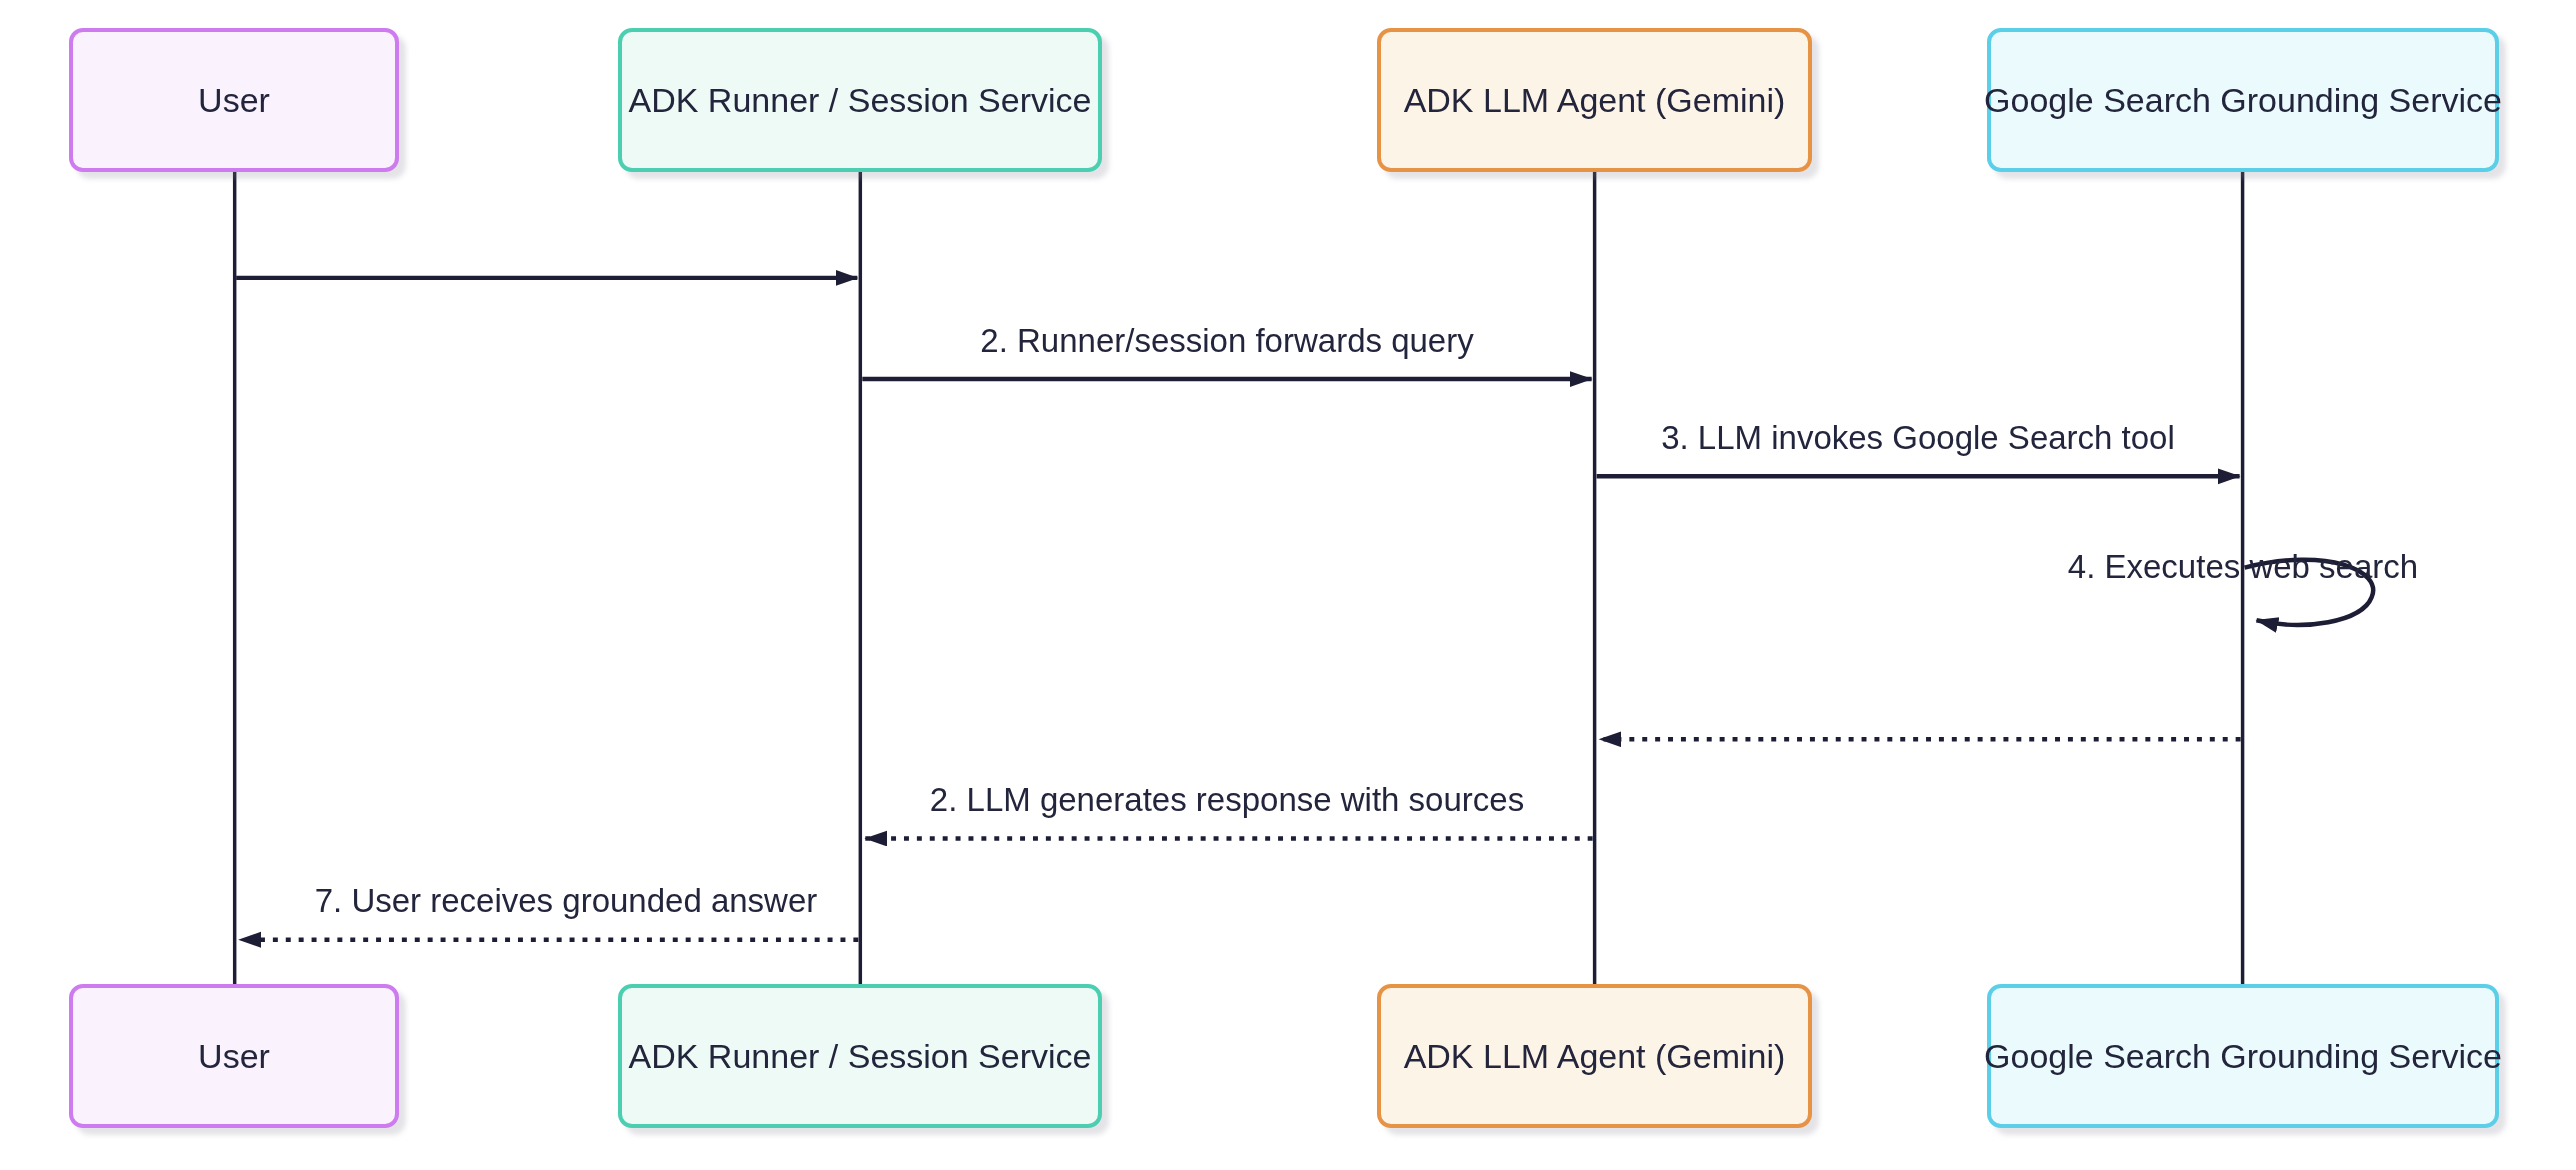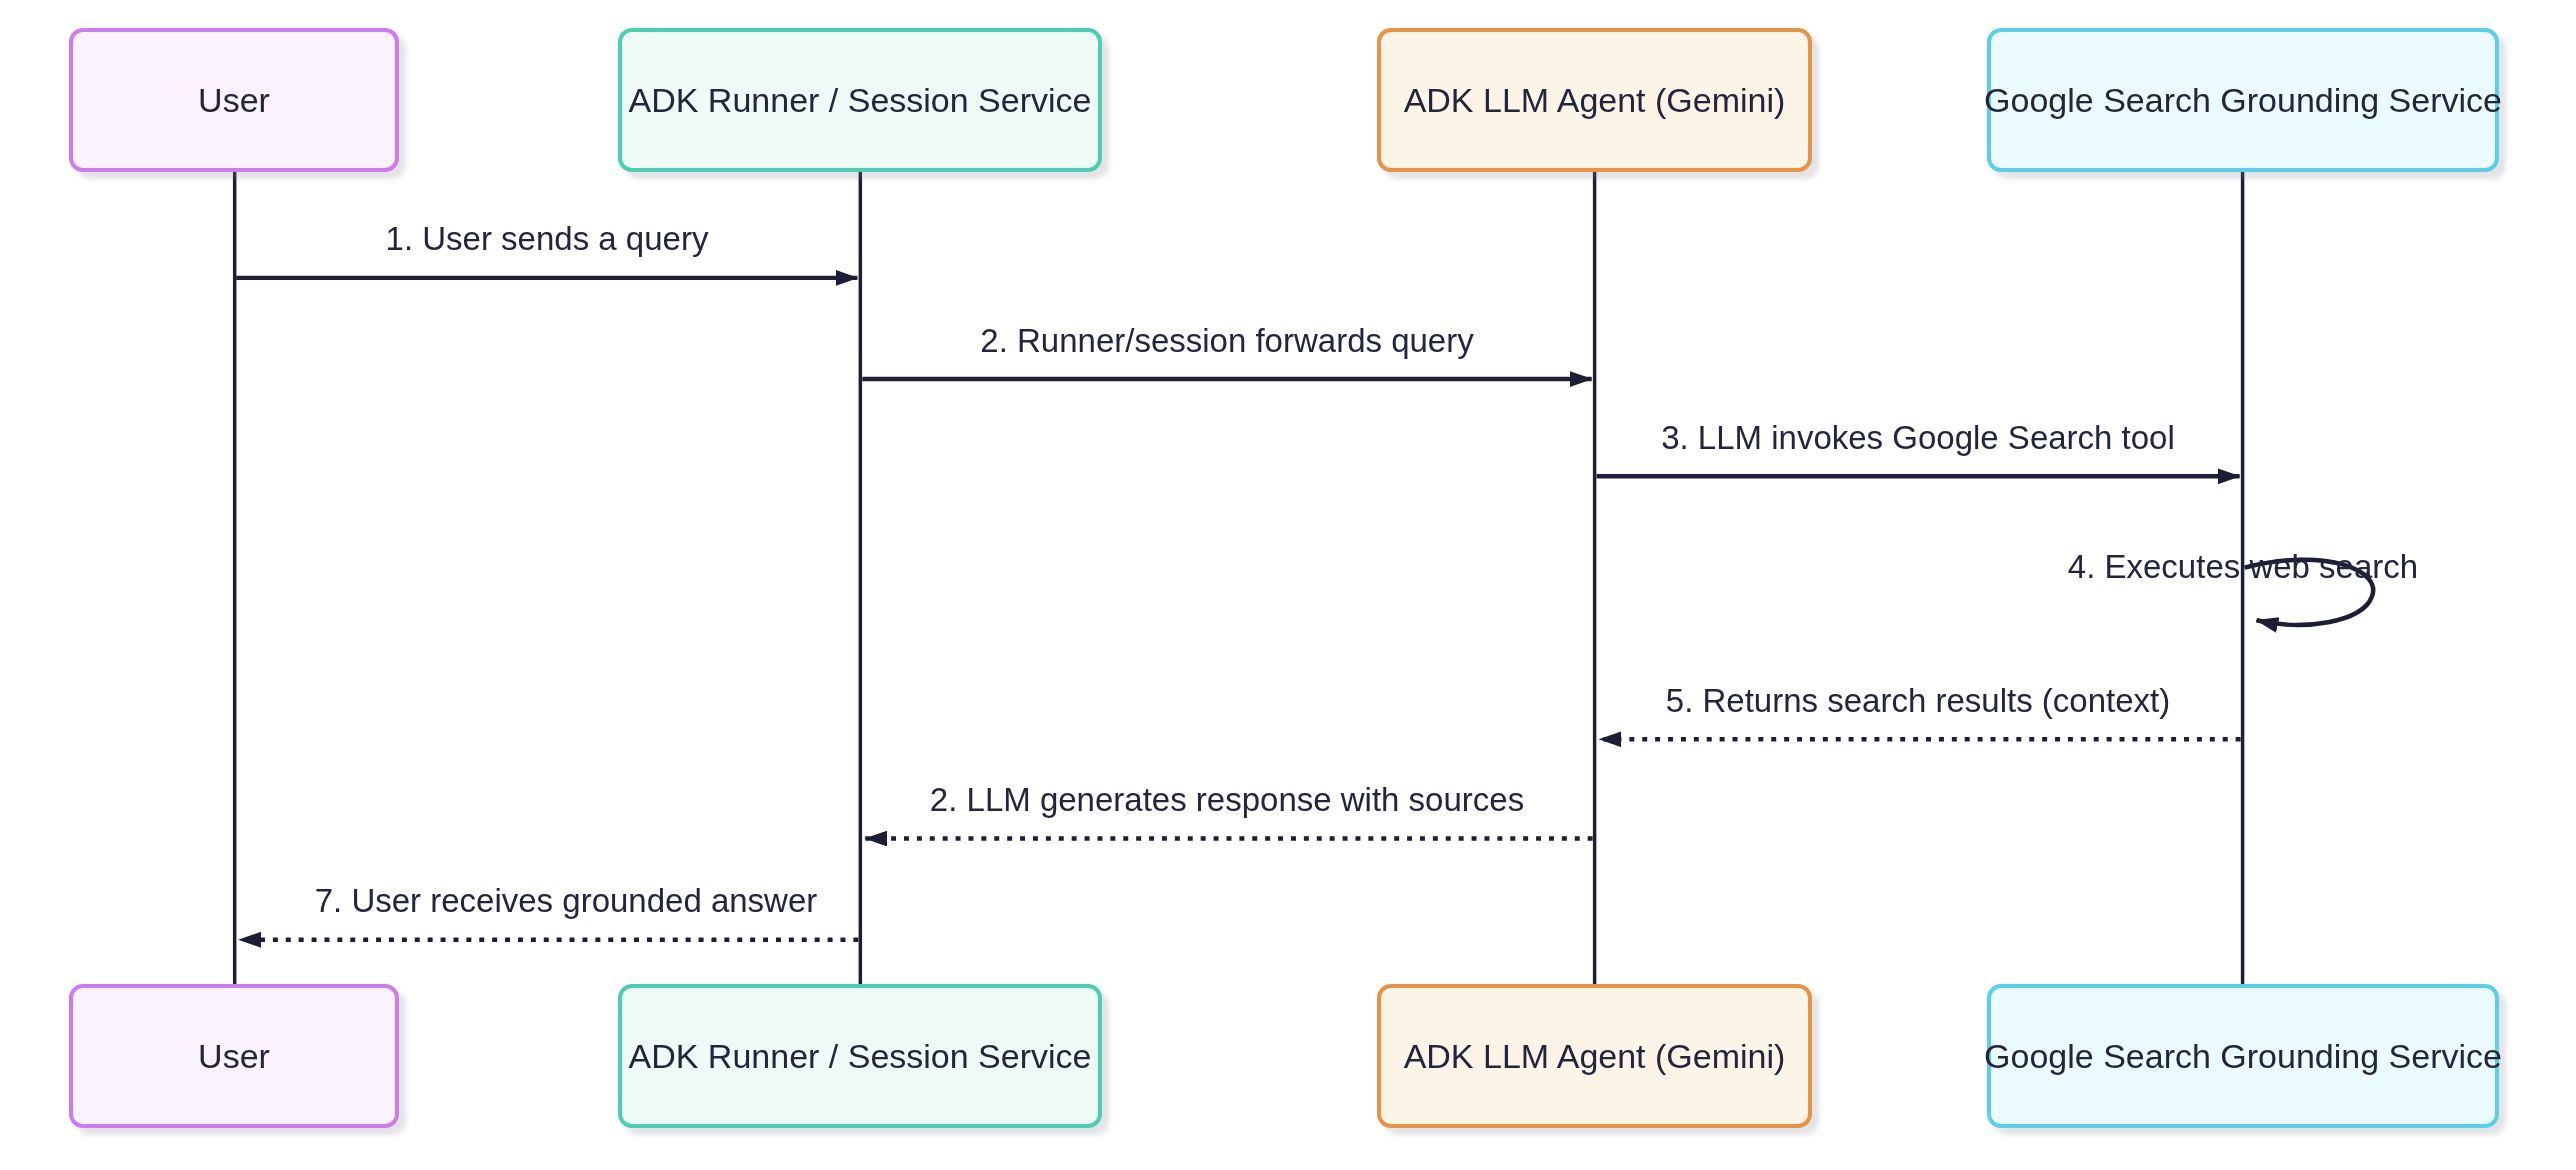--- a/index.html
+++ b/index.html
@@ -72,22 +72,20 @@
   <div class="actor-box pos-user-top" style="background: rgb(250, 243, 253); border-color: rgb(205, 123, 238); color: rgb(35, 37, 60);">User</div>
   <div class="actor-box pos-runner-top" style="background: rgb(237, 250, 245); border-color: rgb(75, 207, 176); color: rgb(35, 37, 60);">ADK Runner / Session Service</div>
   <div class="actor-box pos-agent-top" style="background: rgb(253, 244, 232); border-color: rgb(231, 147, 70); color: rgb(35, 37, 60);">ADK LLM Agent (Gemini)</div>
   <div class="actor-box pos-search-top" style="background: rgb(235, 250, 253); border-color: rgb(91, 207, 232); color: rgb(35, 37, 60);">Google Search Grounding Service</div>
 
   <div class="actor-box pos-user-bot" style="background: rgb(250, 243, 253); border-color: rgb(205, 123, 238); color: rgb(35, 37, 60);">User</div>
   <div class="actor-box pos-runner-bot" style="background: rgb(237, 250, 245); border-color: rgb(75, 207, 176); color: rgb(35, 37, 60);">ADK Runner / Session Service</div>
   <div class="actor-box pos-agent-bot" style="background: rgb(253, 244, 232); border-color: rgb(231, 147, 70); color: rgb(35, 37, 60);">ADK LLM Agent (Gemini)</div>
   <div class="actor-box pos-search-bot" style="background: rgb(235, 250, 253); border-color: rgb(91, 207, 232); color: rgb(35, 37, 60);">Google Search Grounding Service</div>
 
-  <div class="msg-label pos-msg1" style="color: rgb(35, 37, 60);">1. User sends a query</div>
   <div class="msg-label pos-msg2" style="color: rgb(35, 37, 60);">2. Runner/session forwards query</div>
   <div class="msg-label pos-msg3" style="color: rgb(35, 37, 60);">3. LLM invokes Google Search tool</div>
   <div class="msg-label pos-msg4" style="color: rgb(35, 37, 60);">4. Executes web search</div>
-  <div class="msg-label pos-msg5" style="color: rgb(35, 37, 60);">5. Returns search results (context)</div>
   <div class="msg-label pos-msg6" style="color: rgb(35, 37, 60);">2. LLM generates response with sources</div>
   <div class="msg-label pos-msg7" style="color: rgb(35, 37, 60);">7. User receives grounded answer</div>
 
 </div>
 
 
 </body></html>

